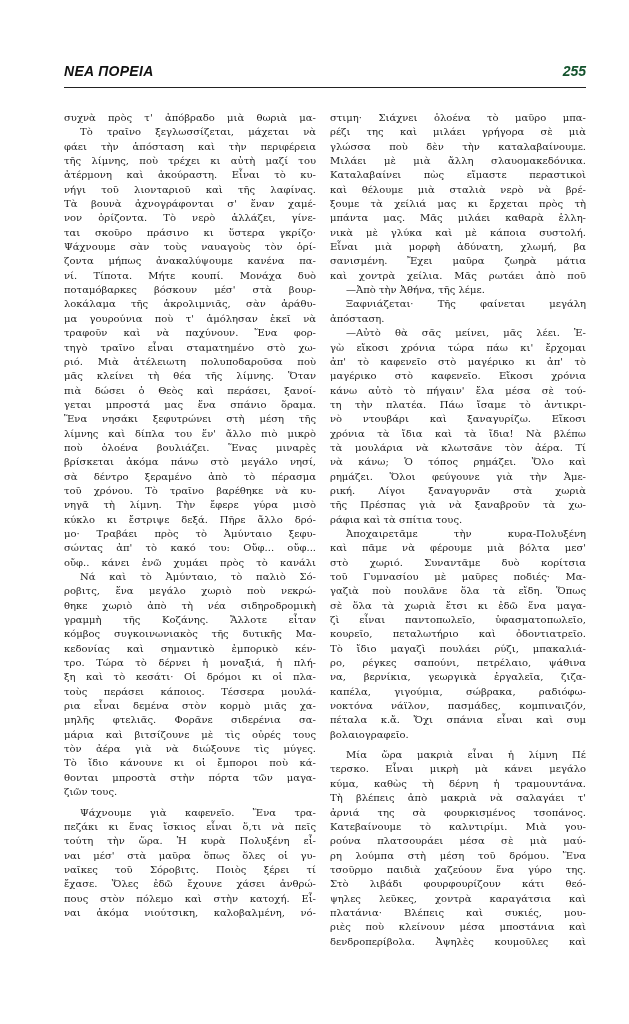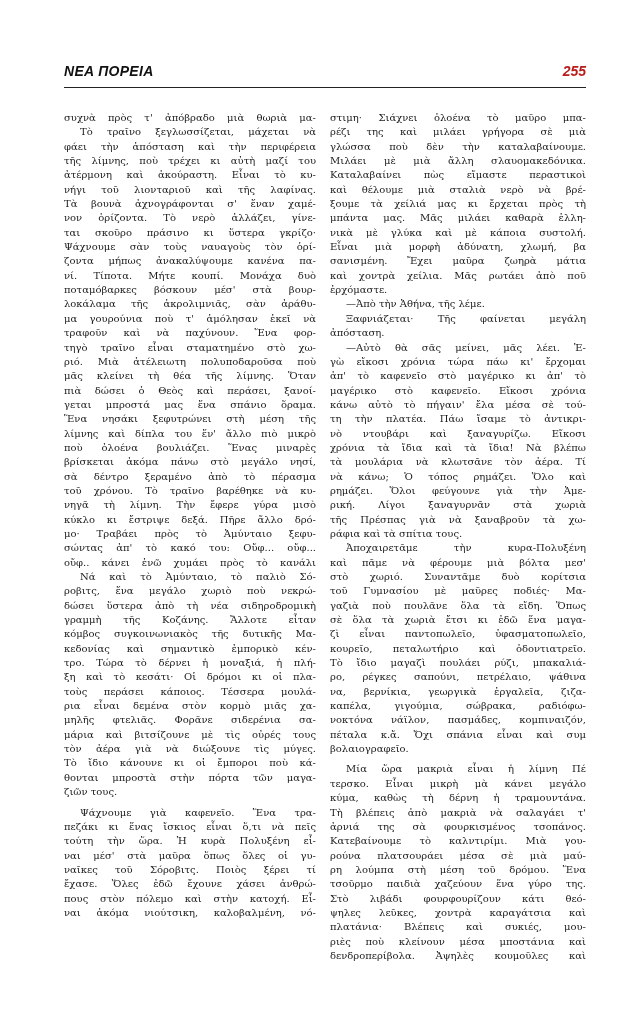--- a/index.html
+++ b/index.html
@@ -1,19 +1,19 @@
 <!DOCTYPE html>
 <html><head>
 <meta charset="utf-8">
 <style>
   html, body { margin:0; padding:0; background:#ffffff; }
   body { width:629px; height:1024px; position:relative; overflow:hidden; color:#1a1a1a; }
   .header { position:absolute; left:64px; top:63px; width:522px; height:20px;font-style:italic; }
   .running-title { position:absolute; left:0; top:0; font-family:"Liberation Sans", sans-serif; font-weight:bold; font-size:14px; letter-spacing:0.3px; color:#111; }
-  .page-number { position:absolute; right:0; top:0; font-family:"Liberation Sans", sans-serif; font-weight:bold; font-size:14px; color:#b91c1c; }
+  .page-number { position:absolute; right:0; top:0; font-family:"Liberation Sans", sans-serif; font-weight:bold; font-size:14px; color:#14532d; }
   .rule { position:absolute; left:64px; top:87px; width:522px; height:0; border-top:1.6px solid #222; }
   .col { position:absolute; top:111px; width:252px; font-family:"DejaVu Serif", serif; font-size:10px; line-height:14.35px; color:#1a1a1a; }
   .col-left { left:64px; }
   .col-right { left:330px; width:256px; }
   .line { display:block; white-space:nowrap; overflow:hidden; text-align:justify; text-align-last:justify; height:14.35px; }
   .line.last { text-align-last:left; }
   .line.indent { padding-left:16px; }
   .gap { display:block; height:6px; }
 </style>
 </head>
@@ -53,21 +53,21 @@
     <span class="line">βρίσκεται ἀκόμα πάνω στὸ μεγάλο νησί,</span>
     <span class="line">σὰ δέντρο ξεραμένο ἀπὸ τὸ πέρασμα</span>
     <span class="line">τοῦ χρόνου. Τὸ τραῖνο βαρέθηκε νὰ κυ-</span>
     <span class="line">νηγᾶ τὴ λίμνη. Τὴν ἔφερε γύρα μισὸ</span>
     <span class="line">κύκλο κι ἔστριψε δεξά. Πῆρε ἄλλο δρό-</span>
     <span class="line">μο· Τραβάει πρὸς τὸ Ἀμύνταιο ξεφυ-</span>
     <span class="line">σώντας ἀπ' τὸ κακό του: Οὔφ... οὔφ...</span>
     <span class="line">οὔφ.. κάνει ἐνῶ χυμάει πρὸς τὸ κανάλι</span>
     <span class="line indent">Νά καὶ τὸ Ἀμύνταιο, τὸ παλιὸ Σό-</span>
     <span class="line">ροβιτς, ἕνα μεγάλο χωριὸ ποὺ νεκρώ-</span>
-    <span class="line">δώσει ὕστερα ἀπὸ τὴ νέα σιδηροδρομικὴ</span>
+    <span class="line">θηκε χωριὸ ἀπὸ τὴ νέα σιδηροδρομικὴ</span>
     <span class="line">γραμμὴ τῆς Κοζάνης. Ἄλλοτε εἶταν</span>
     <span class="line">κόμβος συγκοινωνιακὸς τῆς δυτικῆς Μα-</span>
     <span class="line">κεδονίας καὶ σημαντικὸ ἐμπορικὸ κέν-</span>
     <span class="line">τρο. Τώρα τὸ δέρνει ἡ μοναξιά, ἡ πλή-</span>
     <span class="line">ξη καὶ τὸ κεσάτι· Οἱ δρόμοι κι οἱ πλα-</span>
     <span class="line">τοὺς περάσει κάποιος. Τέσσερα μουλά-</span>
     <span class="line">ρια εἶναι δεμένα στὸν κορμὸ μιᾶς χα-</span>
     <span class="line">μηλῆς φτελιᾶς. Φορᾶνε σιδερένια σα-</span>
     <span class="line">μάρια καὶ βιτσίζουνε μὲ τὶς οὐρές τους</span>
     <span class="line">τὸν ἀέρα γιὰ νὰ διώξουνε τὶς μύγες.</span>
@@ -90,21 +90,20 @@
     <span class="line">γλώσσα ποὺ δὲν τὴν καταλαβαίνουμε.</span>
     <span class="line">Μιλάει μὲ μιὰ ἄλλη σλαυομακεδόνικα.</span>
     <span class="line">Καταλαβαίνει πὼς εἴμαστε περαστικοὶ</span>
     <span class="line">καὶ θέλουμε μιὰ σταλιὰ νερὸ νὰ βρέ-</span>
     <span class="line">ξουμε τὰ χείλιά μας κι ἔρχεται πρὸς τὴ</span>
     <span class="line">μπάντα μας. Μᾶς μιλάει καθαρὰ ἑλλη-</span>
     <span class="line">νικὰ μὲ γλύκα καὶ μὲ κάποια συστολή.</span>
     <span class="line">Εἶναι μιὰ μορφὴ ἀδύνατη, χλωμή, βα</span>
     <span class="line">σανισμένη. Ἔχει μαῦρα ζωηρὰ μάτια</span>
     <span class="line">καὶ χοντρὰ χείλια. Μᾶς ρωτάει ἀπὸ ποῦ</span>
-    <span class="line last">ἐρχόμαστε.</span>
     <span class="line last indent">—Ἀπὸ τὴν Ἀθήνα, τῆς λέμε.</span>
     <span class="line indent">Ξαφνιάζεται· Τῆς φαίνεται μεγάλη</span>
     <span class="line last">ἀπόσταση.</span>
     <span class="line indent">—Αὐτὸ θὰ σᾶς μείνει, μᾶς λέει. Ἐ-</span>
     <span class="line">γὼ εἴκοσι χρόνια τώρα πάω κι' ἔρχομαι</span>
     <span class="line">ἀπ' τὸ καφενεῖο στὸ μαγέρικο κι ἀπ' τὸ</span>
     <span class="line">μαγέρικο στὸ καφενεῖο. Εἴκοσι χρόνια</span>
     <span class="line">κάνω αὐτὸ τὸ πήγαιν' ἔλα μέσα σὲ τού-</span>
     <span class="line">τη τὴν πλατέα. Πάω ἴσαμε τὸ ἀντικρι-</span>
     <span class="line">νὸ ντουβάρι καὶ ξαναγυρίζω. Εἴκοσι</span>

